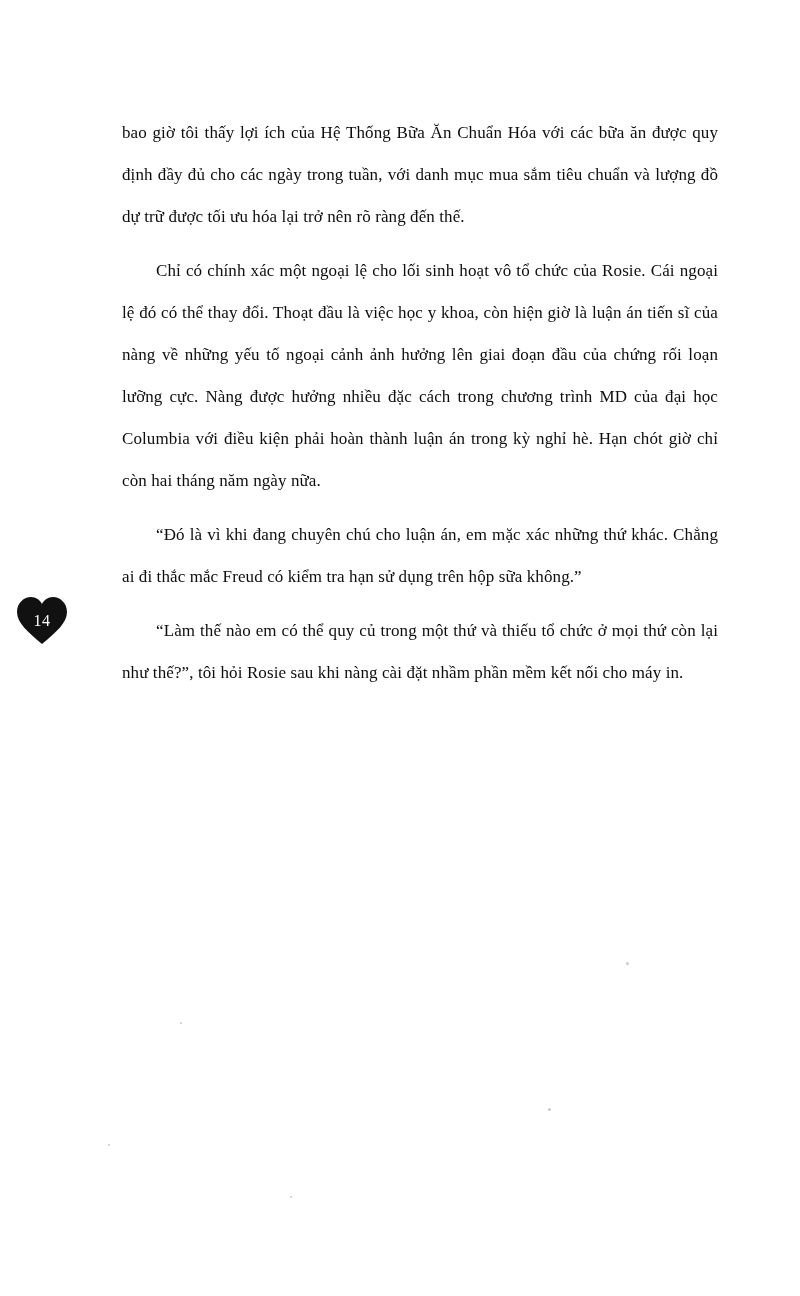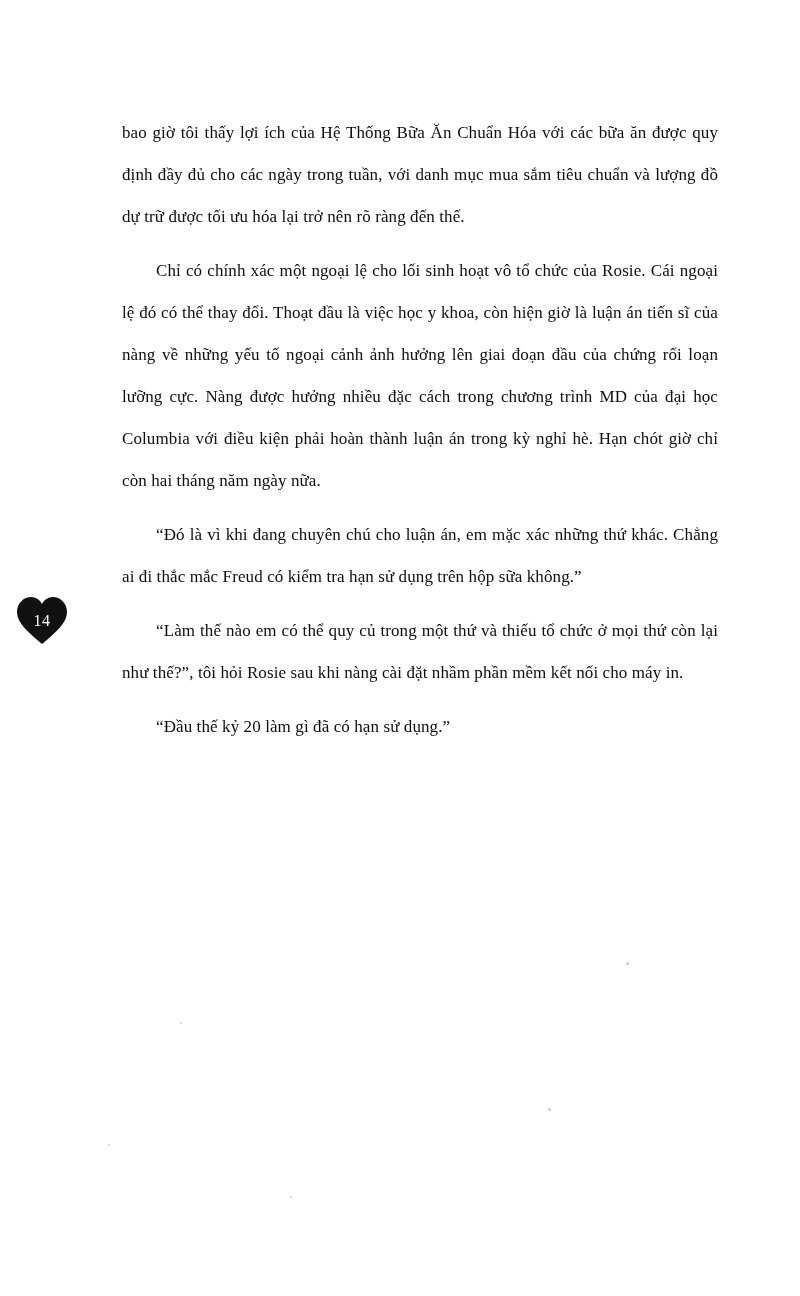--- a/index.html
+++ b/index.html
@@ -95,21 +95,20 @@
       <path d="M28 52 C14 40 3 31 3 20 C3 11 10 5 17 5 C22 5 26 8 28 12 C30 8 34 5 39 5 C46 5 53 11 53 20 C53 31 42 40 28 52 Z" fill="#111111"></path>
     </svg>
     <div class="folio-number">14</div>
   </div>
 
   <div class="text-column">
     <p class="para">bao giờ tôi thấy lợi ích của Hệ Thống Bữa Ăn Chuẩn Hóa với các bữa ăn được quy định đầy đủ cho các ngày trong tuần, với danh mục mua sắm tiêu chuẩn và lượng đồ dự trữ được tối ưu hóa lại trở nên rõ ràng đến thế.</p>
     <p class="para indent">Chỉ có chính xác một ngoại lệ cho lối sinh hoạt vô tổ chức của Rosie. Cái ngoại lệ đó có thể thay đổi. Thoạt đầu là việc học y khoa, còn hiện giờ là luận án tiến sĩ của nàng về những yếu tố ngoại cảnh ảnh hưởng lên giai đoạn đầu của chứng rối loạn lưỡng cực. Nàng được hưởng nhiều đặc cách trong chương trình MD của đại học Columbia với điều kiện phải hoàn thành luận án trong kỳ nghỉ hè. Hạn chót giờ chỉ còn hai tháng năm ngày nữa.</p>
     <p class="para indent">“Đó là vì khi đang chuyên chú cho luận án, em mặc xác những thứ khác. Chẳng ai đi thắc mắc Freud có kiểm tra hạn sử dụng trên hộp sữa không.”</p>
     <p class="para indent">“Làm thế nào em có thể quy củ trong một thứ và thiếu tổ chức ở mọi thứ còn lại như thế?”, tôi hỏi Rosie sau khi nàng cài đặt nhầm phần mềm kết nối cho máy in.</p>
-    <p class="para indent">“Đầu thế kỷ 20 làm gì đã có hạn sử dụng.”</p>
   </div>
 
   <div class="speck" style="left:626px; top:962px; width:3px; height:3px;"></div>
   <div class="speck" style="left:180px; top:1022px; width:2px; height:2px;"></div>
   <div class="speck" style="left:548px; top:1108px; width:3px; height:3px;"></div>
   <div class="speck" style="left:108px; top:1144px; width:2px; height:2px;"></div>
   <div class="speck" style="left:290px; top:1196px; width:2px; height:2px;"></div>
 
 </div>
 

